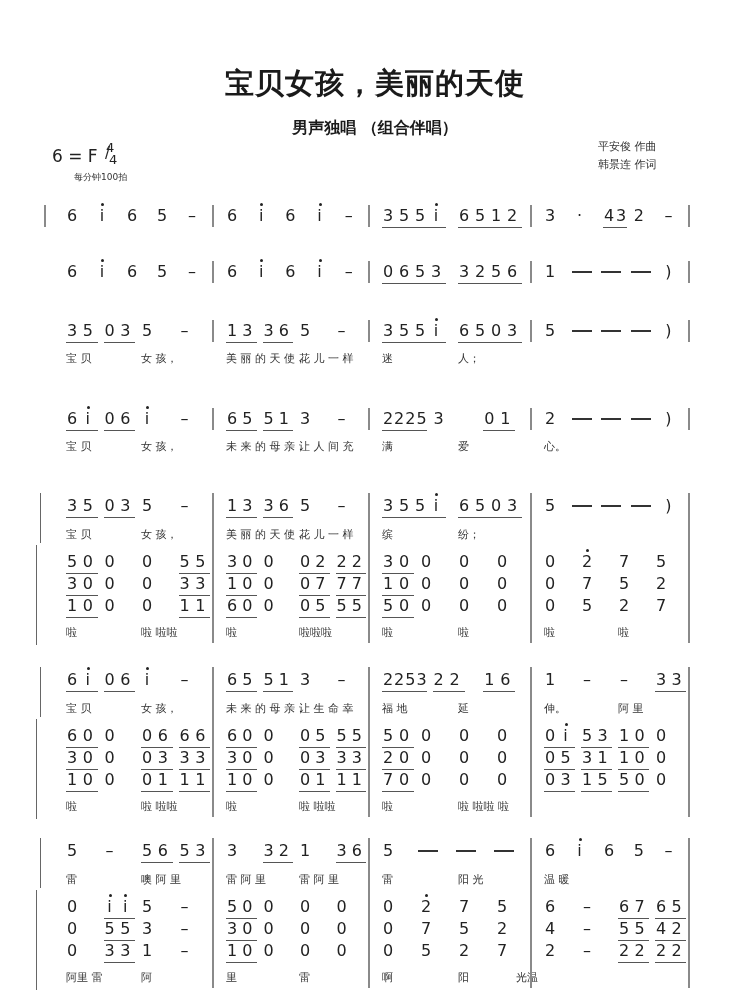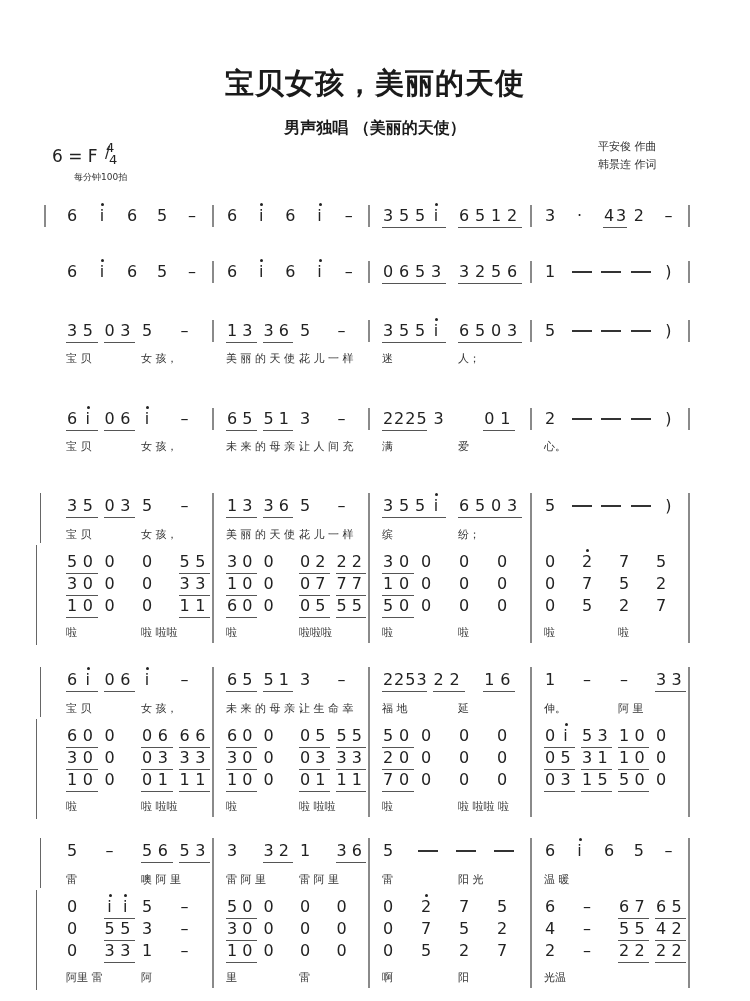--- a/index.html
+++ b/index.html
@@ -23,21 +23,21 @@
   .ul { position:absolute; height:1px; background:#555; }
   .dot { position:absolute; width:3px; height:3px; border-radius:50%; background:#222; }
   .ly { position:absolute; font-size:11px; color:#333; }
   .dash { position:absolute; height:2px; background:#333; }
   .bracket { position:absolute; border-left:1.5px solid #666; }
 </style>
 </head>
 <body>
 
 <div class="abs title">宝贝女孩，美丽的天使</div>
-<div class="abs subtitle">男声独唱 （美丽的天使）</div>
+<div class="abs subtitle">男声独唱 （组合伴唱）</div>
 <div class="abs key">
   <span>6 = F</span>
   <span class="ts">
     <span class="n">4</span>
     <span class="sl">/</span>
     <span class="d">4</span>
   </span>
 </div>
 <div class="abs tempo">每分钟100拍</div>
 <div class="abs credit" style="top:139px">平安俊 作曲</div>
@@ -605,20 +605,20 @@
     <div class="ul" style="left: 618px; top: 962px; width: 31px;"></div>
     <div class="n" style="left: 655px; top: 942px;">2</div>
     <div class="n" style="left: 670.5px; top: 942px;">2</div>
     <div class="ul" style="left: 655px; top: 962px; width: 31px;"></div>
     <div class="ly" style="left: 66px; top: 970px;">阿里 雷</div>
     <div class="ly" style="left: 141px; top: 970px;">阿</div>
     <div class="ly" style="left: 226px; top: 970px;">里</div>
     <div class="ly" style="left: 299px; top: 970px;">雷</div>
     <div class="ly" style="left: 382px; top: 970px;">啊</div>
     <div class="ly" style="left: 458px; top: 970px;">阳</div>
-    <div class="ly" style="left: 544px; top: 970px;">光温</div>
+    <div class="ly" style="left: 516px; top: 970px;">光温</div>
     <div class="bar" style="left: 212px; top: 838px; height: 150px;"></div>
     <div class="bar" style="left: 368px; top: 838px; height: 150px;"></div>
     <div class="bar" style="left: 530px; top: 838px; height: 150px;"></div>
     <div class="bar" style="left: 688px; top: 838px; height: 150px;"></div>
     <div class="bracket" style="left: 40px; top: 838px; height: 50px;"></div>
     <div class="bracket" style="left: 36px; top: 890px; height: 100px;"></div>
   </div>
 
 </body></html>

